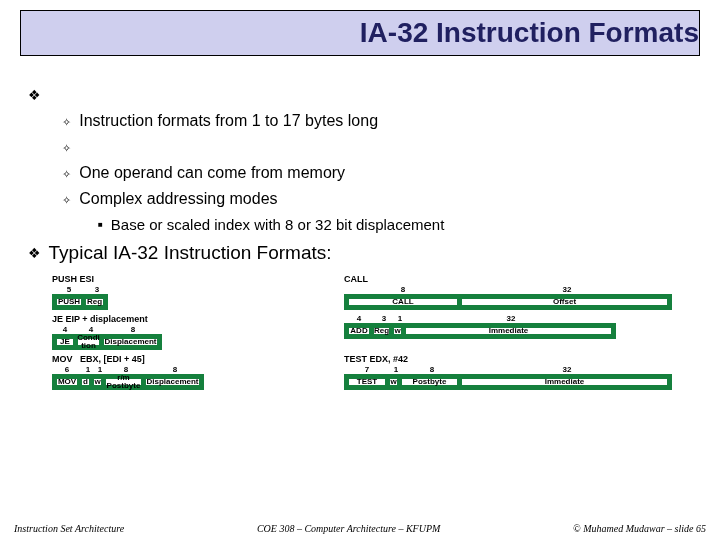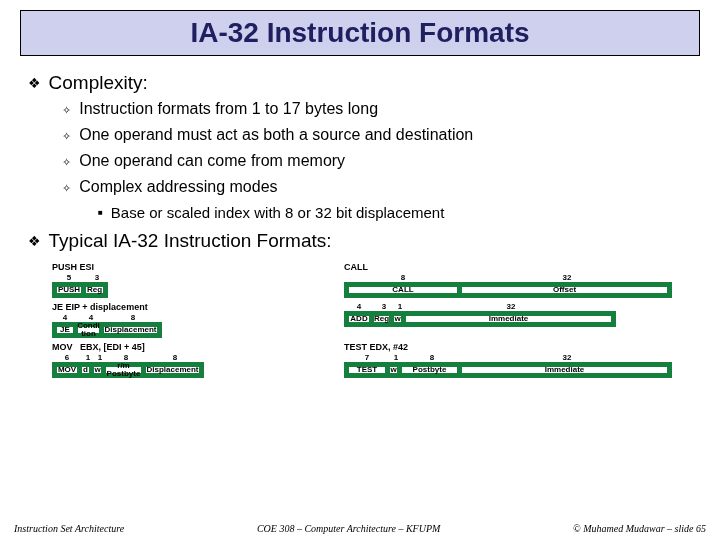--- a/index.html
+++ b/index.html
@@ -1,17 +1,17 @@
 <!DOCTYPE html>
 <html><head>
 <meta charset="utf-8">
 <style>
   * { margin: 0; padding: 0; box-sizing: border-box; }
   body { width: 720px; height: 540px; background: #fff; font-family: Arial, sans-serif; position: relative; overflow: hidden; }
-  .title-bar { background: #cfcfee; border: 1px solid #000; margin: 10px 20px 16px 20px; padding: 6px 0; text-align: center; }
+  .title-bar { background: #cfcfee; border: 1px solid #000; margin: 10px 20px 28px 20px; padding: 6px 0; text-align: right; }
   .title-bar h1 { font-family: "Comic Sans MS", cursive, sans-serif; font-size: 28px; font-weight: bold; color: #202060; }
   .content { padding: 0 28px; }
   .bullet-l1 { display: flex; align-items: flex-start; font-size: 19px; margin: 6px 0; }
   .bullet-l1 .icon { margin-right: 8px; font-size: 14px; line-height: 22px; }
   .bullet-l2 { display: flex; align-items: flex-start; font-size: 16px; margin: 6px 0 6px 34px; }
   .bullet-l2 .icon { margin-right: 8px; font-size: 11px; line-height: 20px; }
   .bullet-l3 { display: flex; align-items: flex-start; font-size: 15px; margin: 6px 0 6px 70px; }
   .bullet-l3 .icon { margin-right: 8px; font-size: 8px; line-height: 18px; }
   .diagrams { padding: 4px 28px 0 52px; font-size: 8px; font-weight: bold; }
   .row { display: flex; gap: 32px; margin-bottom: 4px; }
@@ -27,29 +27,27 @@
 </head>
 <body>
 
 <div class="title-bar">
   <h1>IA-32 Instruction Formats</h1>
 </div>
 
 <div class="content">
   <div class="bullet-l1">
     <span class="icon">❖</span>
-    <span>Complexity:</span>
   </div>
   <div class="bullet-l2">
     <span class="icon">✧</span>
     <span>Instruction formats from 1 to 17 bytes long</span>
   </div>
   <div class="bullet-l2">
     <span class="icon">✧</span>
-    <span>One operand must act as both a source and destination</span>
   </div>
   <div class="bullet-l2">
     <span class="icon">✧</span>
     <span>One operand can come from memory</span>
   </div>
   <div class="bullet-l2">
     <span class="icon">✧</span>
     <span>Complex addressing modes</span>
   </div>
   <div class="bullet-l3">

